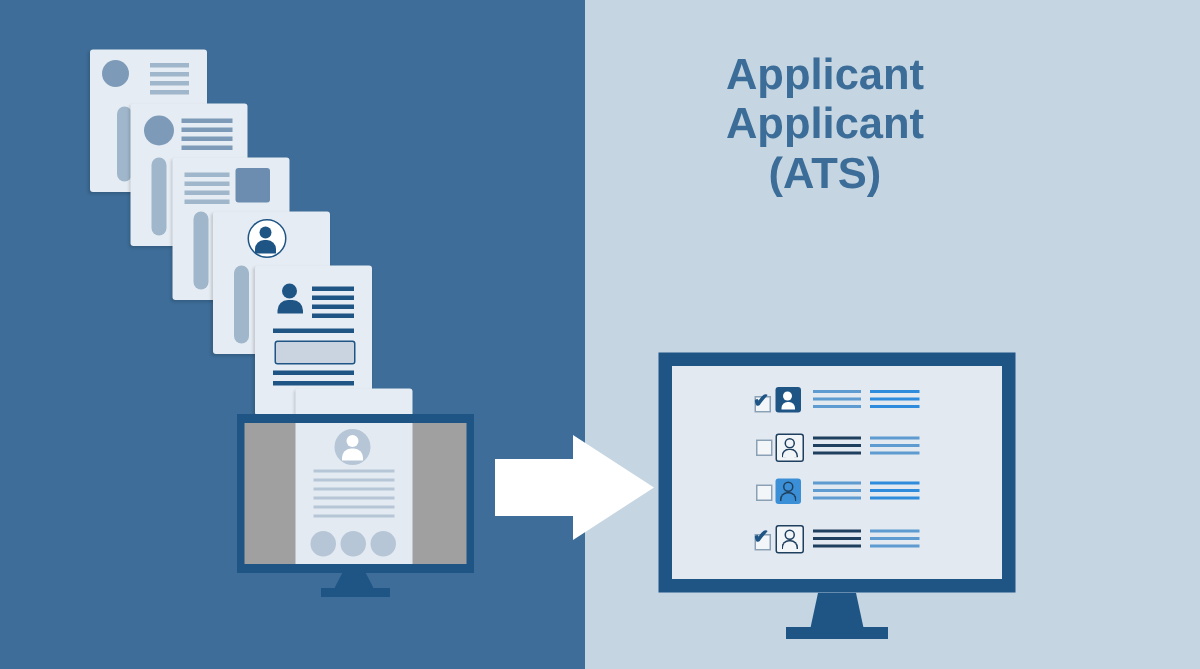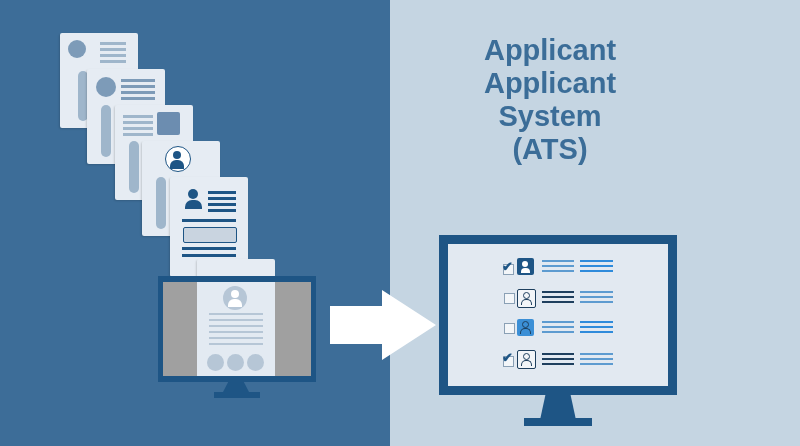--- a/index.html
+++ b/index.html
@@ -22,21 +22,20 @@
 </style>
 </head>
 <body>
 
 <div class="left"></div>
 <div class="right"></div>
 
 <div class="title">
   <div>Applicant</div>
   <div>Applicant</div>
-  <div>System</div>
   <div>(ATS)</div>
 </div>
 
 <div>
 
   <div class="doc" style="left:60px;top:33px;width:78px;height:95px;">
     <div class="circle" style="left:8px;top:7px;width:18px;height:18px;background:#7d9bb8;"></div>
     <div class="bar" style="left:40px;top:9px;width:26px;"></div>
     <div class="bar" style="left:40px;top:15px;width:26px;"></div>
     <div class="bar" style="left:40px;top:21px;width:26px;"></div>

